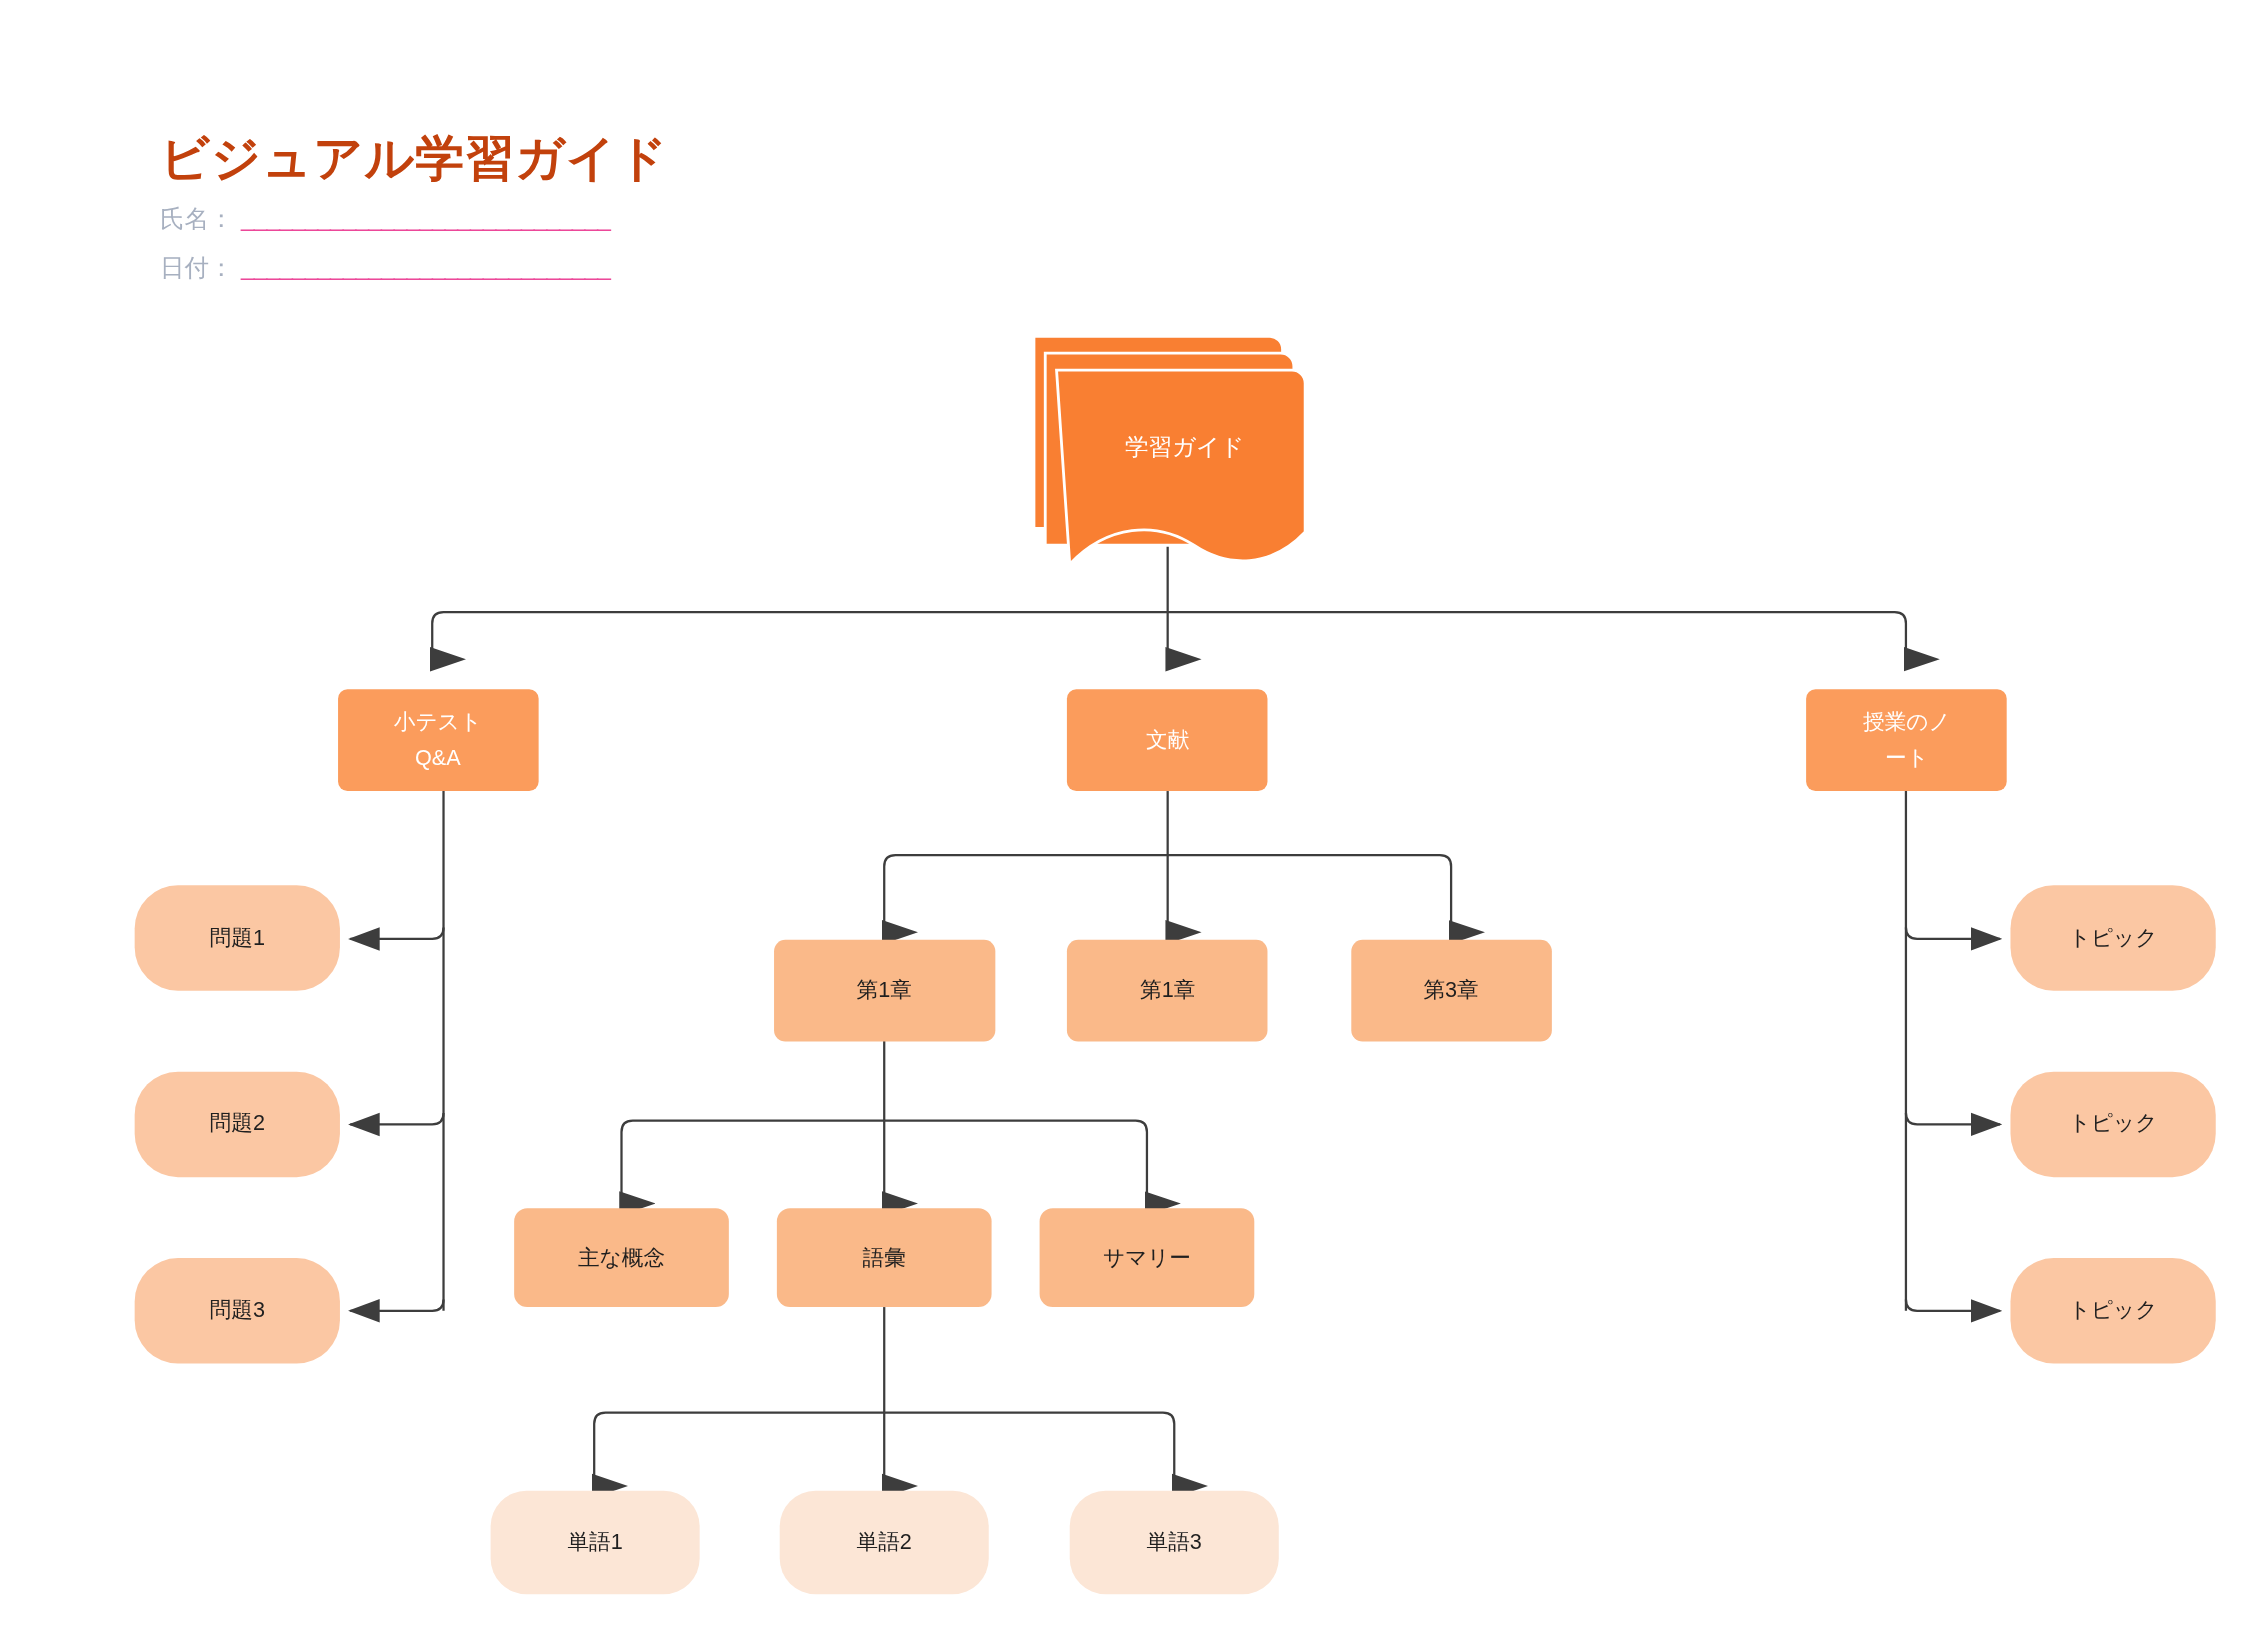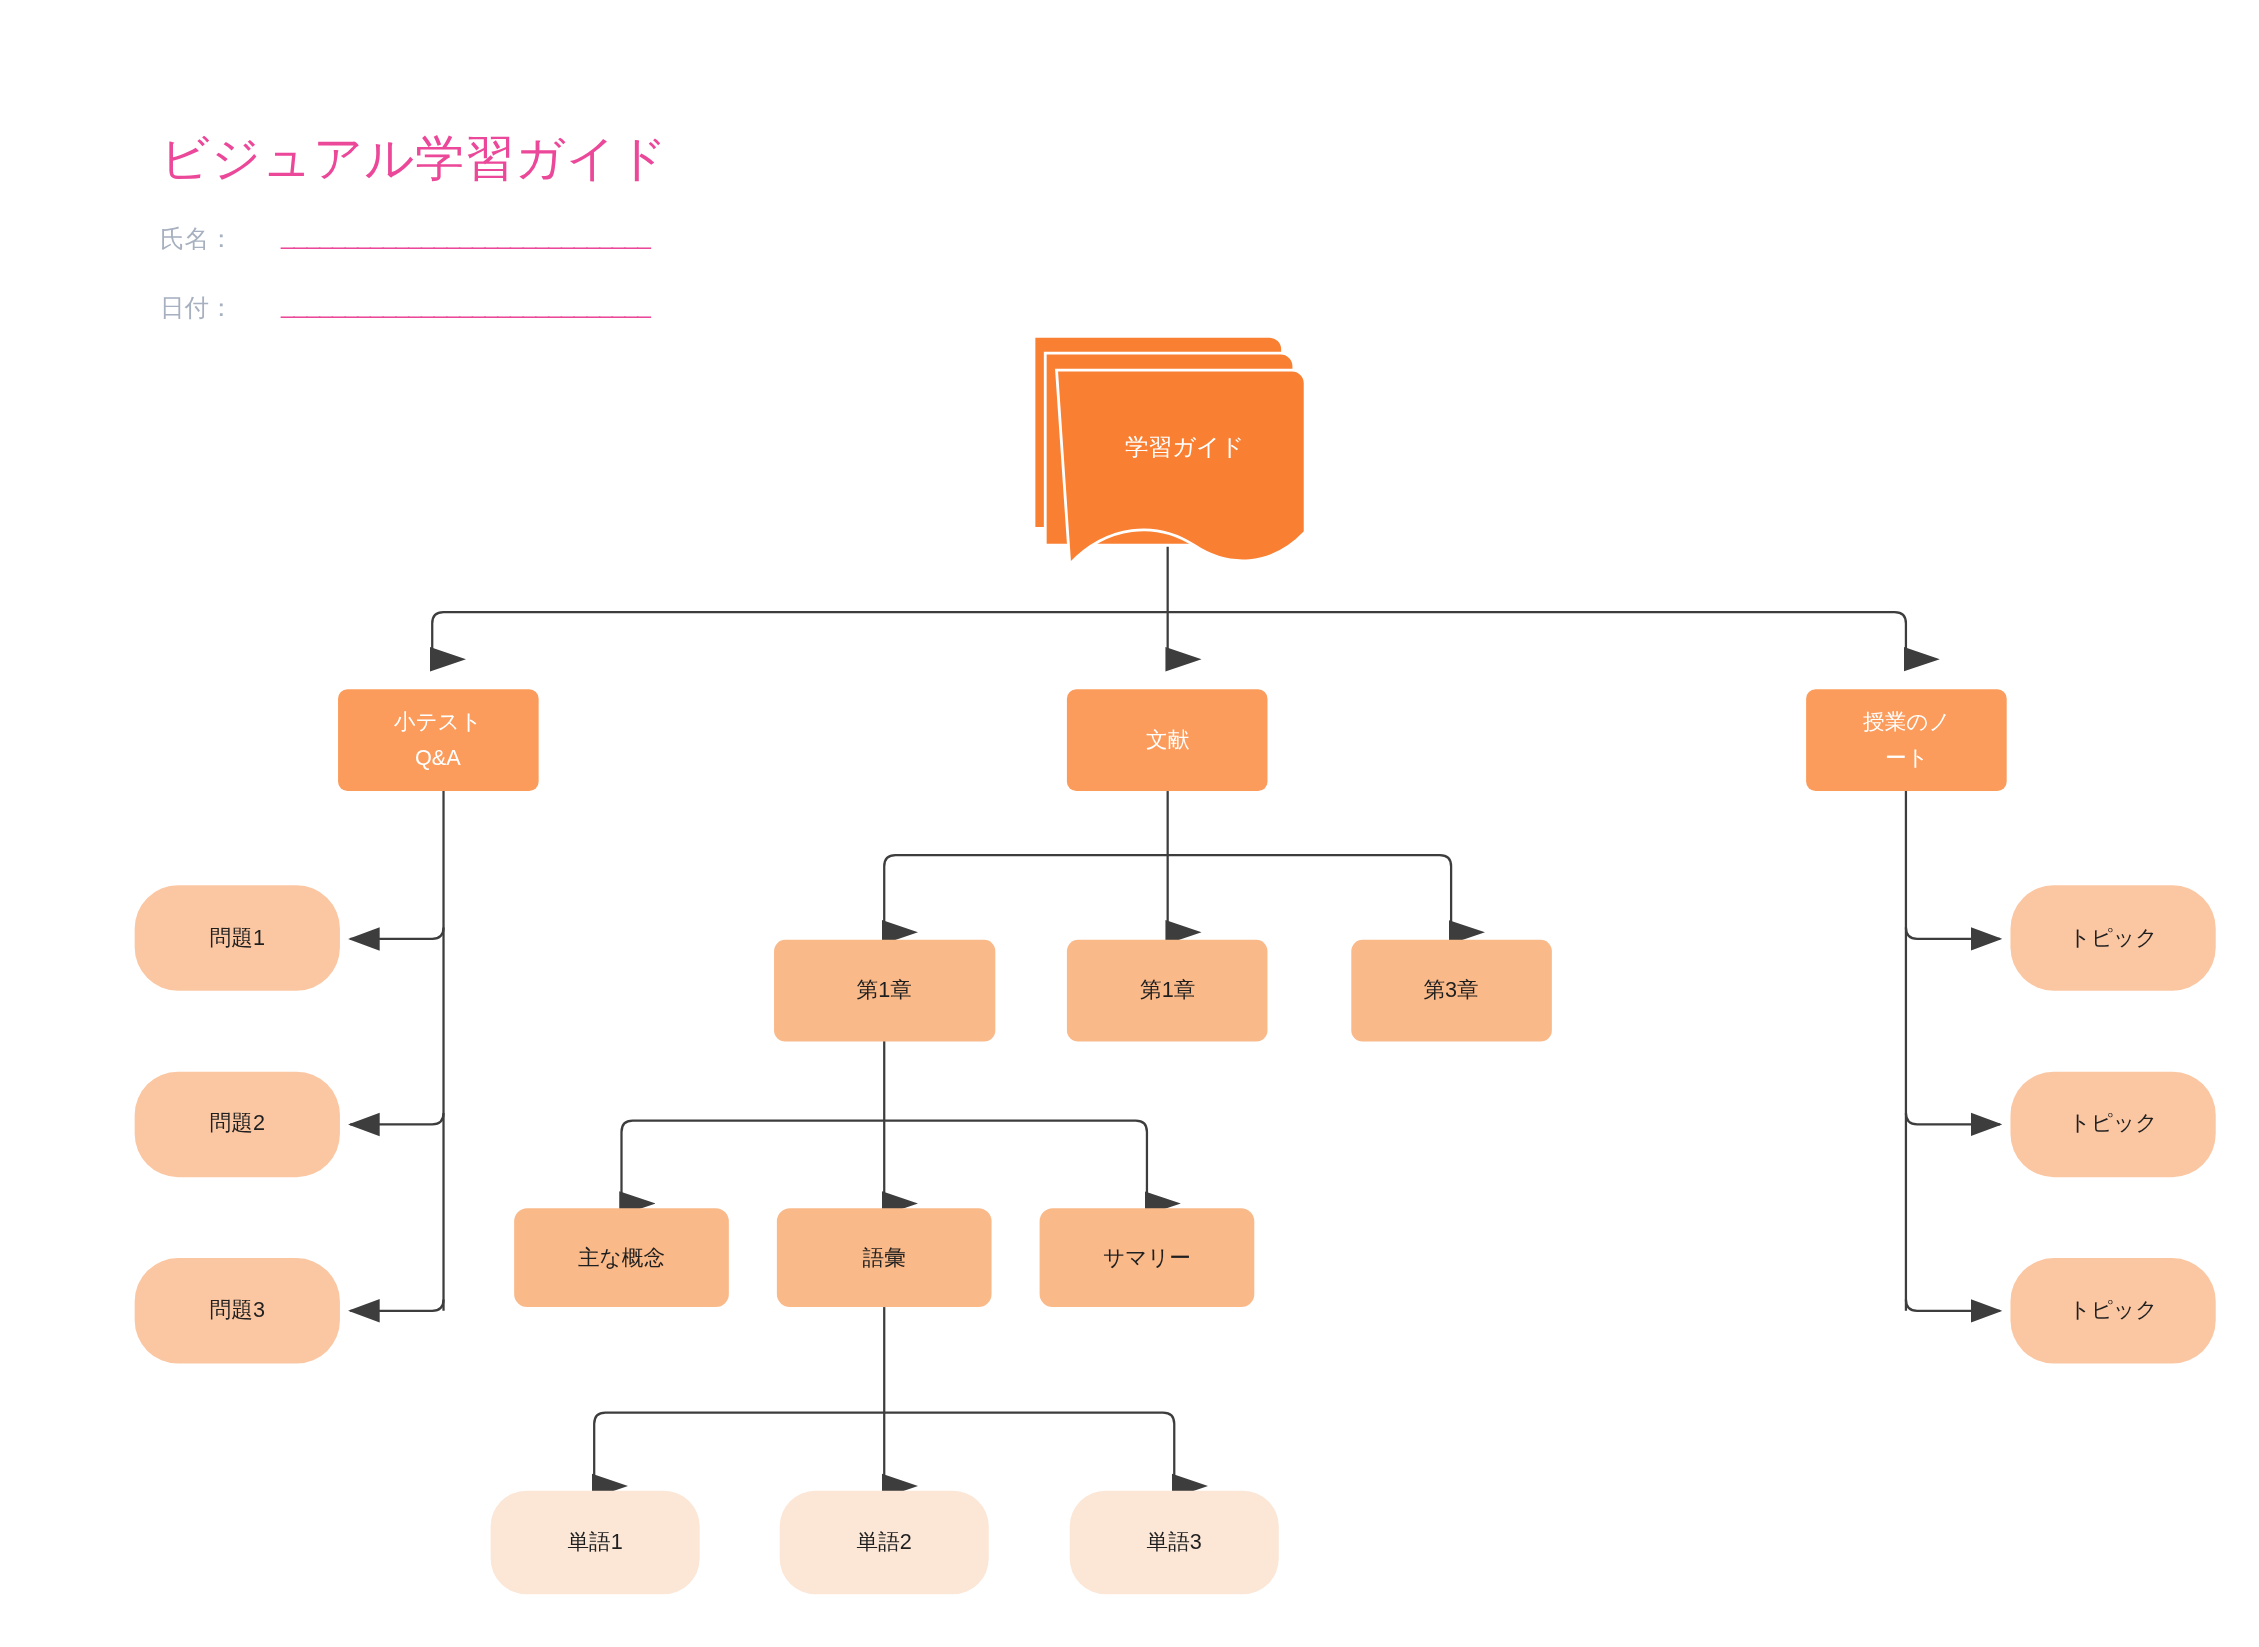--- a/index.html
+++ b/index.html
@@ -6,25 +6,25 @@
   body{
     width:2260px;height:1648px;overflow:hidden;
     font-family:"Liberation Sans","DejaVu Sans",sans-serif;
     -webkit-font-smoothing:antialiased;
   }
   #page{position:relative;width:2260px;height:1648px;background:#fff;}
 
   
   .header{position:absolute;left:160px;top:132px;}
   .doc-title{
-    font-size:49px;font-weight:normal;color:#ec4899;
+    font-size:49px;font-weight:bold;color:#c2410c;
     letter-spacing:0.9px;line-height:1.1;margin:0;white-space:nowrap;
   }
   .field-row{
-    display:flex;align-items:flex-start;margin-top:36px;white-space:nowrap;gap:40px;
+    display:flex;align-items:center;margin-top:16px;white-space:nowrap;
   }
   .field-label{
     font-size:24.5px;color:#A7B0C0;font-weight:normal;margin-right:7.5px;
   }
   .field-line{
     font-size:24.5px;color:#ec4899;letter-spacing:-0.9px;
     font-family:"Liberation Sans","DejaVu Sans",sans-serif;
   }
 
   

